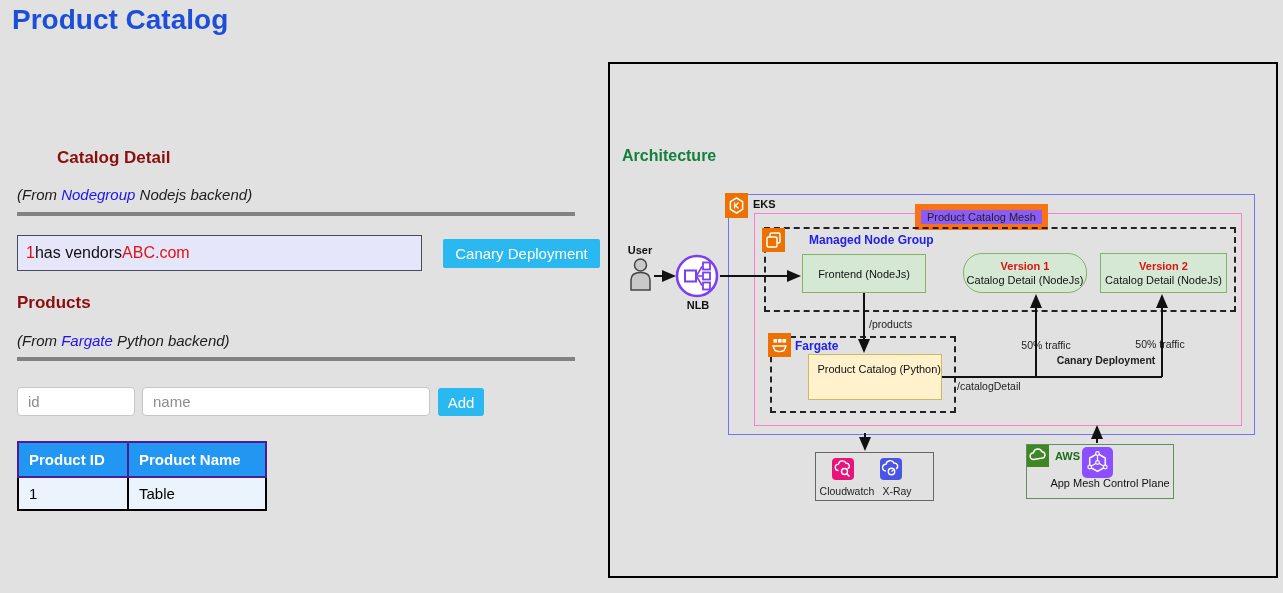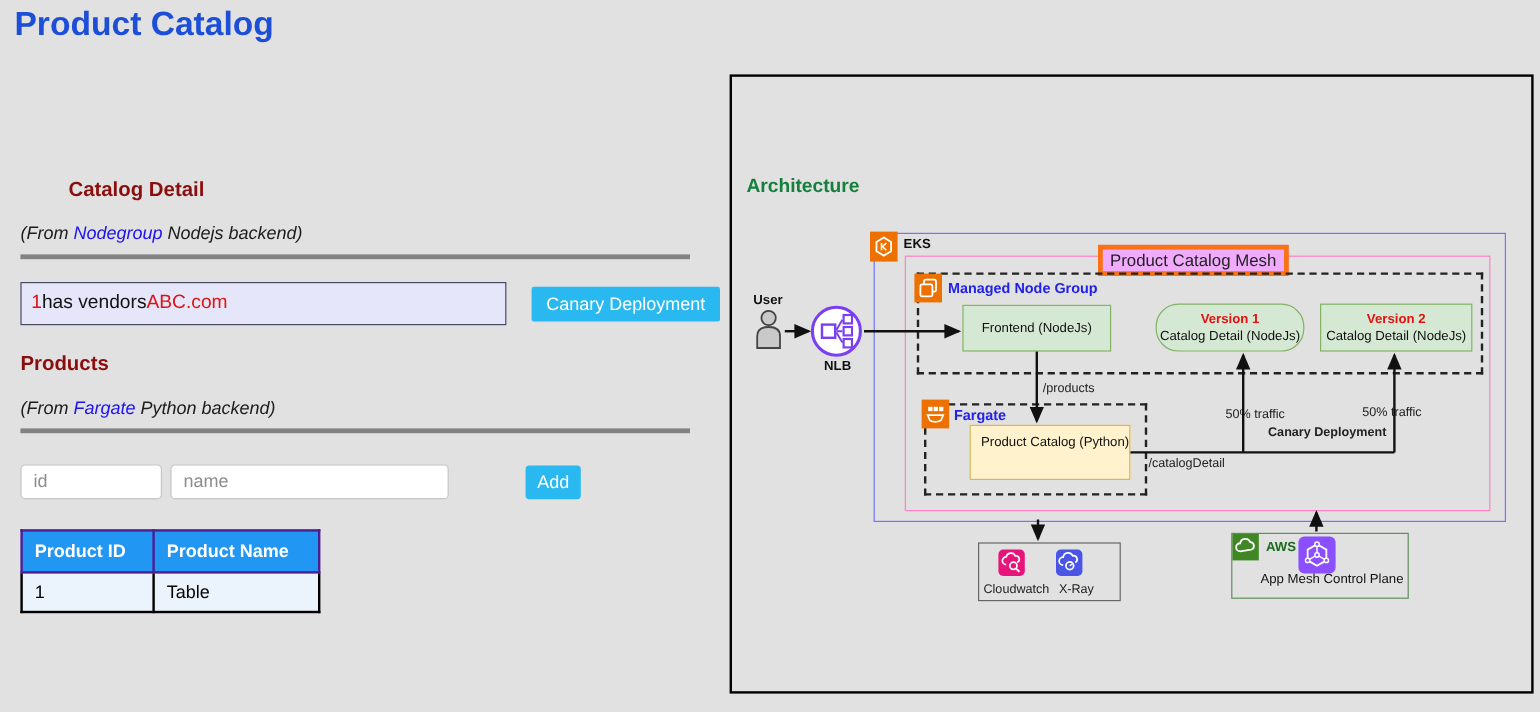--- a/index.html
+++ b/index.html
@@ -46,21 +46,21 @@
   }
   th.col-id{width:88px;} th.col-name{width:116px;}
 
   
   .arch-panel{left:608px;top:62px;width:670px;height:516px;border:2px solid #000;box-sizing:border-box;}
   .arch-head{left:12px;top:83px;font-size:16px;font-weight:bold;color:#15803d;}
   .dg{font-size:11px;color:#111;}
   .dg-small{font-size:10.5px;color:#222;}
   .eks-rect{left:118px;top:130px;width:525px;height:239px;border:1px solid #7373ff;}
   .pink-rect{left:144px;top:149px;width:486px;height:211px;border:1px solid #ff80c8;}
-  .mesh-label{left:305px;top:140px;background:#f0abfc;border:4px solid #f97316;font-size:14px;padding:1px 6px;color:#222;}
+  .mesh-label{left:305px;top:140px;background:#8b5cf6;border:6px solid #f97316;font-size:11px;padding:1px 6px;color:#222;}
   .dashed-rect{border:2px dashed #222;}
   .mng-rect{left:154px;top:163px;width:468px;height:81px;}
   .fargate-rect{left:160px;top:272px;width:182px;height:73px;}
   .blue-label{font-size:12px;font-weight:bold;color:#2121e8;}
   .green-box{
     background:#d5e8d4;border:1px solid #82b366;box-sizing:border-box;
     display:flex;flex-direction:column;align-items:center;justify-content:center;
     font-size:11px;line-height:14px;text-align:center;color:#111;
   }
   .fe-box{left:192px;top:190px;width:124px;height:39px;}
@@ -103,21 +103,21 @@
 
 <div class="abs sec-head" style="left:17px;top:293px;">Products</div>
 
 <div class="abs from-line" style="left:17px;top:332px;">
   <span>(From </span><a>Fargate</a><span> Python backend)</span>
 </div>
 
 <div class="abs rule" style="top:357px;"></div>
 
 <input class="abs txt-input" style="left: 17px; top: 387px; width: 118px;" placeholder="id">
-<input class="abs txt-input" style="left: 142px; top: 387px; width: 232px;" placeholder="name">
+<input class="abs txt-input" style="left: 142px; top: 387px; width: 288px;" placeholder="name">
 <button class="abs cyan-btn add-btn">Add</button>
 
 <table class="abs products">
   <thead>
     <tr>
       <th class="col-id">Product ID</th>
       <th class="col-name">Product Name</th>
     </tr>
   </thead>
   <tbody>
@@ -146,21 +146,21 @@
       </svg>
   </div>
   <div class="abs dg bold" style="left:143px;top:134px;">EKS</div>
 
   <div class="abs icon-sq orange" style="left:152px;top:164px;width:23px;height:24px;">
     <svg width="23" height="24" viewBox="0 0 23 24">
         <rect x="8" y="5" width="10" height="10" rx="1.5" fill="none" stroke="#fff" stroke-width="1.5"></rect>
         <rect x="5" y="9" width="10" height="10" rx="1.5" fill="#ed7100" stroke="#fff" stroke-width="1.5"></rect>
       </svg>
   </div>
-  <div class="abs blue-label" style="left:180px;top:169px;">Managed Node Group</div>
+  <div class="abs blue-label" style="left:199px;top:169px;">Managed Node Group</div>
 
   <div class="abs green-box fe-box">
     <span>Frontend (NodeJs)</span>
   </div>
   <div class="abs green-box v1-box">
     <span class="ver-title">Version 1</span>
     <span>Catalog Detail (NodeJs)</span>
   </div>
   <div class="abs green-box v2-box">
     <span class="ver-title">Version 2</span>

